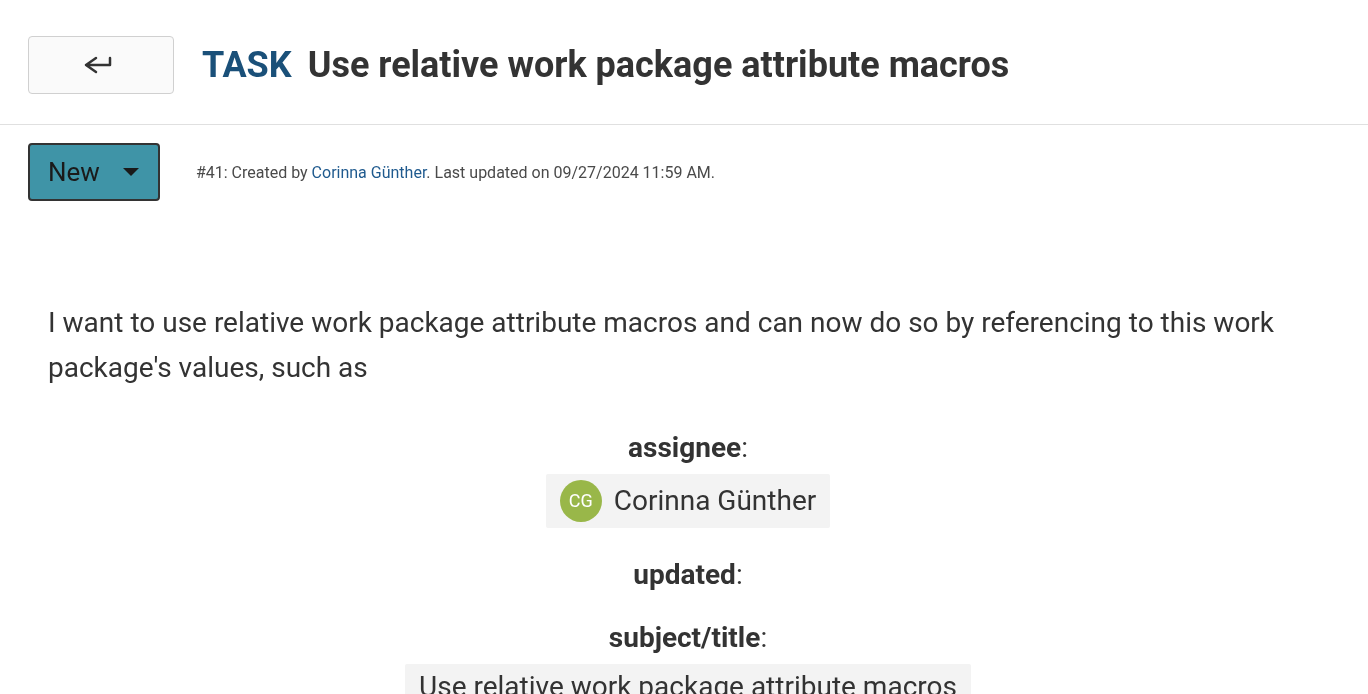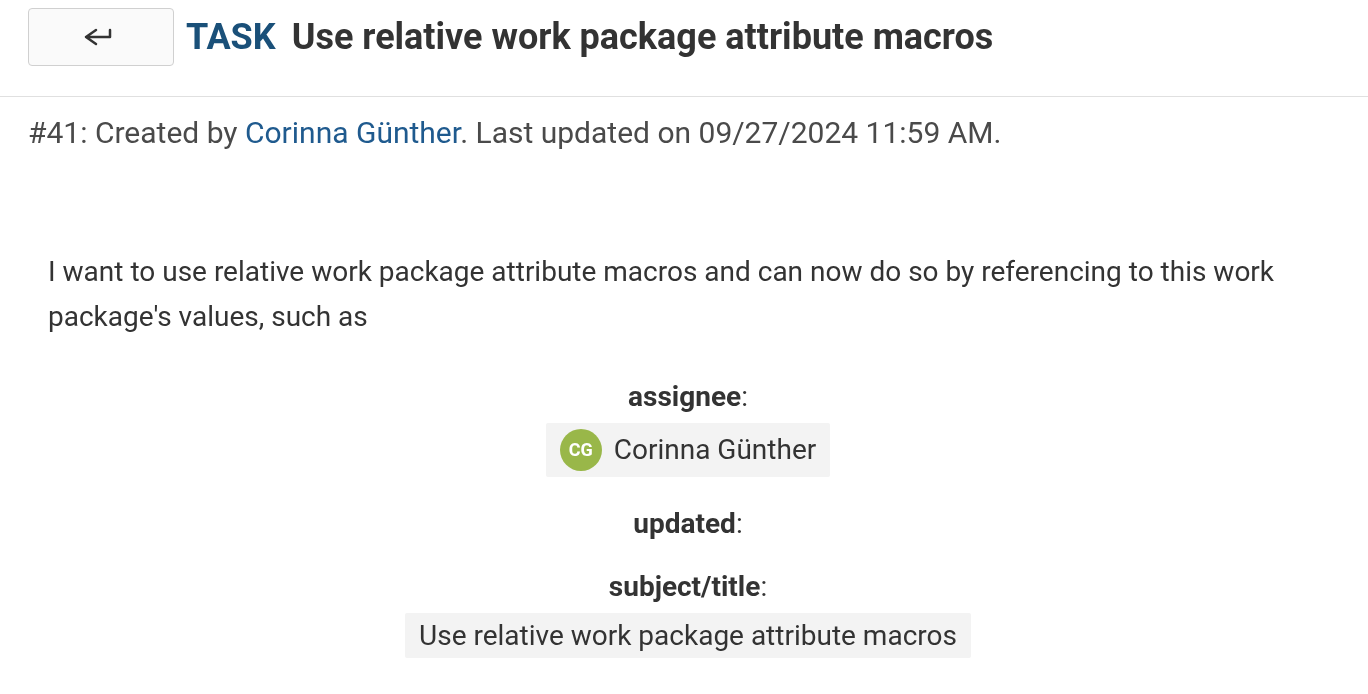--- a/index.html
+++ b/index.html
@@ -11,23 +11,24 @@
       font-family: -apple-system, BlinkMacSystemFont, "Segoe UI", Roboto, Helvetica, Arial, sans-serif;
       background: #ffffff;
       color: #333333;
       width: 1368px;
       height: 694px;
       overflow: hidden;
     }
     .header {
       display: flex;
       align-items: center;
-      gap: 12px;
+      gap: 28px;
       padding: 8px 28px 30px 28px;
       border-bottom: 1px solid #e0e0e0;
+      margin-top: 28px;
     }
     .back-button {
       width: 146px;
       height: 58px;
       border: 1px solid #d0d0d0;
       border-radius: 4px;
       background: #fafafa;
       display: flex;
       align-items: center;
       justify-content: center;
@@ -71,21 +72,21 @@
     .status-text {
       font-size: 26px;
       font-weight: 400;
       color: #1a1a1a;
     }
     .status-dropdown svg {
       width: 18px;
       height: 12px;
     }
     .meta-text {
-      font-size: 30px;
+      font-size: 16px;
       color: #4a4a4a;
     }
     .meta-text a {
       color: #1f5a8e;
       text-decoration: none;
     }
     .description {
       padding: 100px 40px 0 48px;
     }
     .desc-text {
@@ -114,21 +115,21 @@
       align-items: center;
       gap: 12px;
     }
     .avatar {
       width: 42px;
       height: 42px;
       border-radius: 50%;
       background: #99b749;
       color: #ffffff;
       font-size: 18px;
-      font-weight: 700;
+      font-weight: 400;
       display: flex;
       align-items: center;
       justify-content: center;
     }
   </style>
 </head>
 <body>
 
 <div class="header">
   <div class="back-button">
@@ -136,20 +137,26 @@
       <path d="M 2 10 L 12 3 M 2 10 L 12 17 M 2 10 L 26 10 L 26 3" stroke="#333333" stroke-width="2.5" fill="none" stroke-linecap="round" stroke-linejoin="round"></path>
     </svg>
   </div>
   <div class="title-block">
     <span class="type-label">TASK</span>
     <span class="title-text">Use relative work package attribute macros</span>
   </div>
 </div>
 
 <div class="meta-row">
+  <div class="status-dropdown">
+    <span class="status-text">New</span>
+    <svg viewBox="0 0 18 12">
+      <path d="M 1 2 L 9 10 L 17 2 Z" fill="#1a1a1a"></path>
+    </svg>
+  </div>
   <div class="meta-text">
     <span>#41:</span>
     <span>Created by </span><a href="#">Corinna Günther</a><span>. Last updated on </span><span>09/27/2024 11:59 AM</span><span>.</span>
   </div>
 </div>
 
 <div class="description">
   <p class="desc-text">I want to use relative work package attribute macros and can now do so by referencing to this work package's values, such as</p>
 
   <div class="attr-line">

